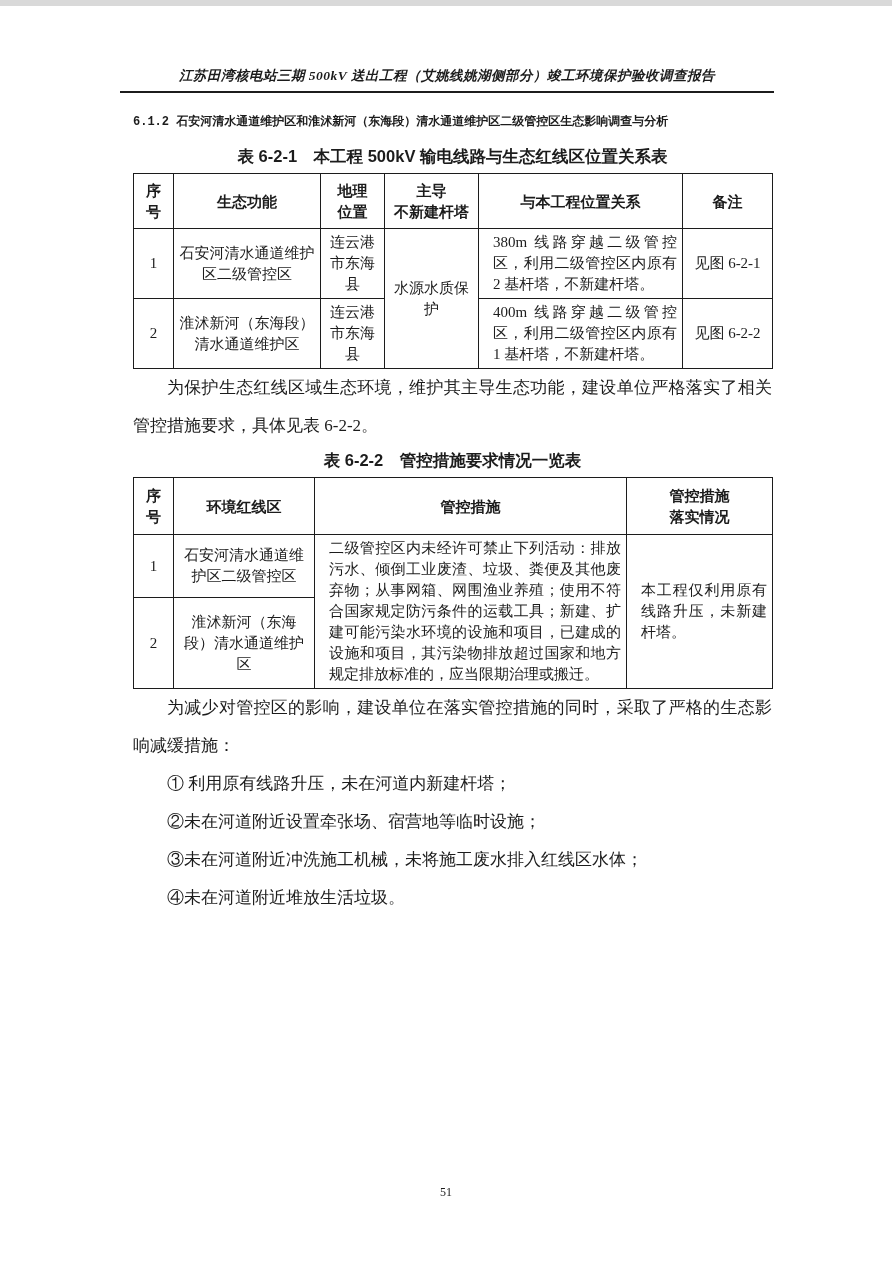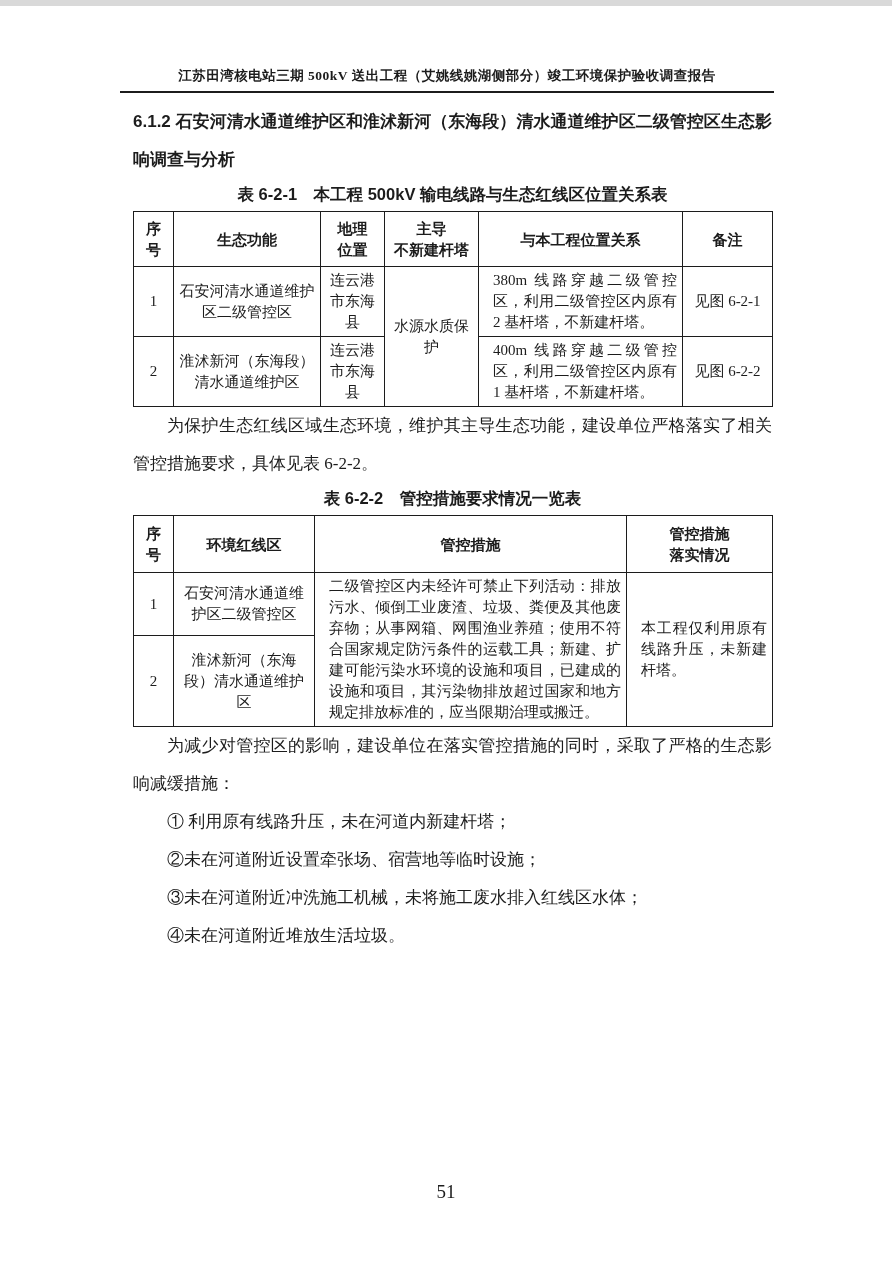--- a/index.html
+++ b/index.html
@@ -16,37 +16,38 @@
     background:#d9d9d9;
   }
   .header{
     margin:0 118px 0 120px;
     padding-top:66px;
     text-align:center;
   }
   .header-text{
     font-family:"Liberation Serif","DejaVu Serif",serif;
     font-weight:bold;
+    font-style:italic;
     font-size:13.5px;
     line-height:20px;
     letter-spacing:0.5px;
     white-space:nowrap;
   }
   .header-rule{
     margin:5px 118px 0 120px;
     border-bottom:2px solid #1c1c1c;
   }
   .content{
     margin:0 120px 0 133px; 
   }
   .section-heading{
     margin:10px 0 0 0;
-    font-family:Liberation Sans, sans-serif;
-    font-weight:bold;
-    font-size:17px;
+    font-family:Liberation Mono, monospace;
+    font-weight:bold;
+    font-size:12px;
     line-height:38px;
     text-align:justify;
   }
   .para{
     margin:0;
     font-size:17px;
     line-height:38px;
     text-align:justify;
   }
   .indent{text-indent:2em;}
@@ -81,21 +82,21 @@
   .t1 th{height:48px;}
   .t1 td{height:54px;}
   .t2 th{height:50px;}
   .pre{white-space:pre-line;}
   .cell-left{text-align:justify;padding-left:14px;}
   .footer{
     position:absolute;
     left:0;right:0;
     bottom:62px;
     text-align:center;
-    font-size:19px;
+    font-size:12px;
     line-height:18px;
   }
 </style>
 </head>
 <body>
 
 <div class="page">
 
   <div class="scan-edge"></div>
 

